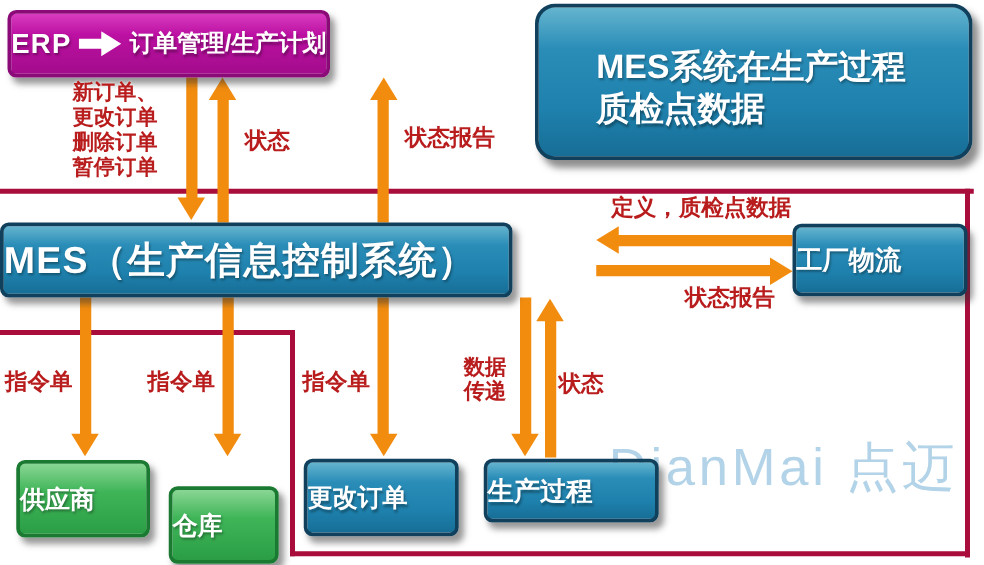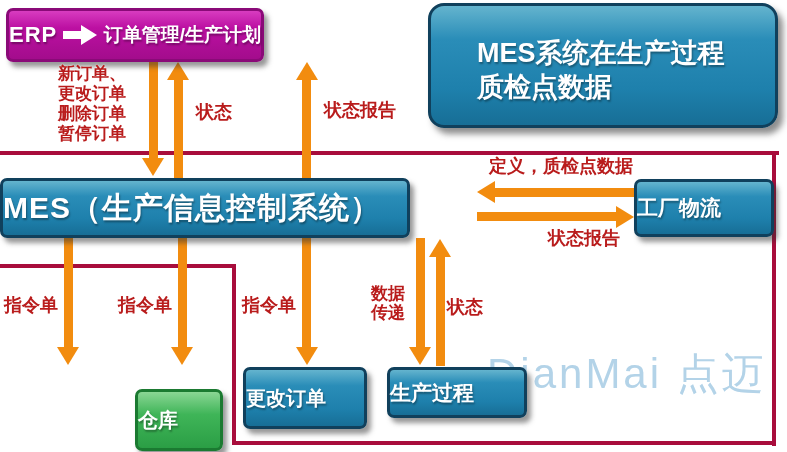--- a/index.html
+++ b/index.html
@@ -133,20 +133,23 @@
   </div>
 
   <div class="box box-blue z4" style="left:0;top:178px;width:410px;height:60px;font-size:30px;letter-spacing:1px;">
     <span>MES（生产信息控制系统）</span>
   </div>
 
   <div class="box box-blue z4" style="left:634px;top:179px;width:140px;height:58px;font-size:21px;">
     <span>工厂物流</span>
   </div>
 
+  <div class="box box-green z4" style="left:13px;top:368px;width:107px;height:62px;font-size:20px;">
+    <span>供应商</span>
+  </div>
 
   <div class="box box-green z4" style="left:135px;top:368px;width:88px;height:62px;font-size:20px;margin-top:21px;">
     <span>仓库</span>
   </div>
 
   <div class="box box-blue z4" style="left:243px;top:367px;width:124px;height:62px;font-size:20px;">
     <span>更改订单</span>
   </div>
 
   <div class="box box-blue z4" style="left:387px;top:367px;width:140px;height:51px;font-size:21px;">

